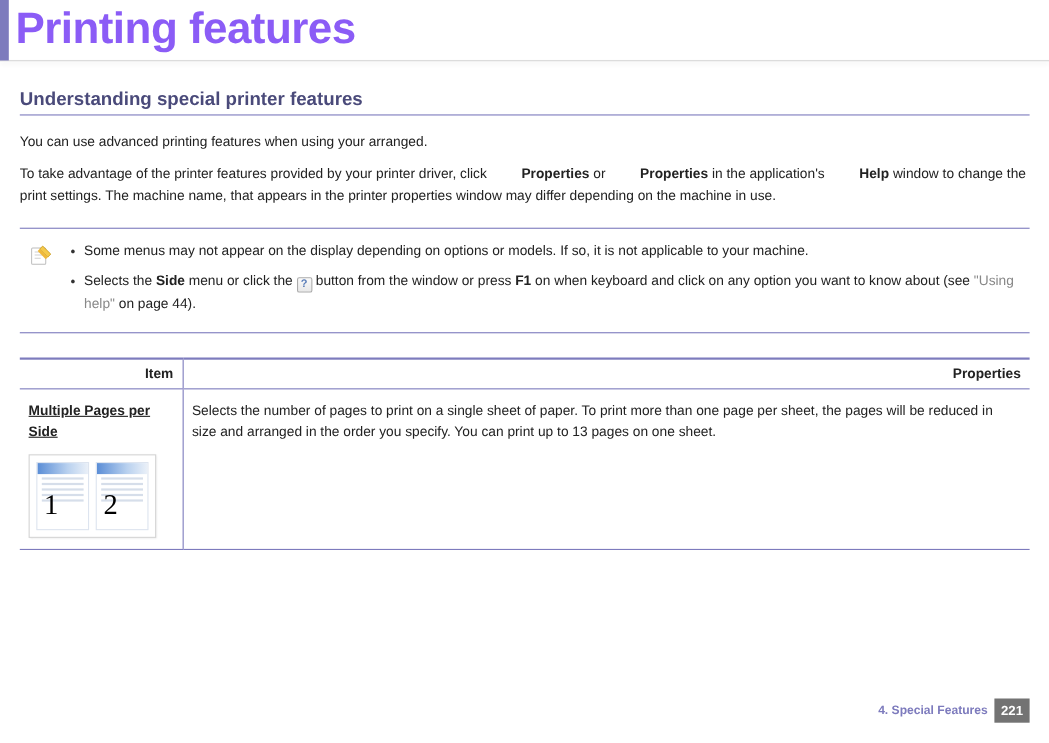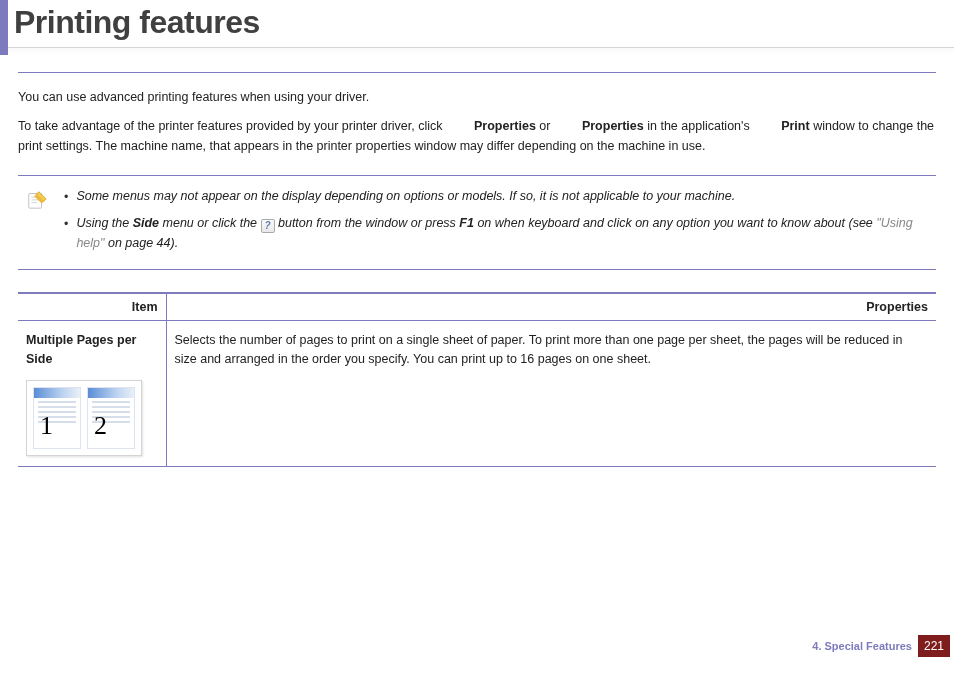--- a/index.html
+++ b/index.html
@@ -11,25 +11,25 @@
     color: #222;
     position: relative;
   }
   .left-bar {
     position: absolute;
     left: 0; top: 0;
     width: 8px; height: 55px;
     background: #7d7bbd;
   }
   .page-title {
-    font-size: 32px;
+    font-size: 40px;
     font-weight: 700;
     letter-spacing: -0.5px;
     padding: 4px 0 6px 14px;
-    color: #404040;
+    color: #8b5cf6;
   }
   .title-underline {
     height: 1px;
     background: linear-gradient(to bottom, #bbb, #eee);
     box-shadow: 0 2px 4px rgba(0,0,0,0.12);
     margin-bottom: 24px;
   }
   .content {
     padding: 0 18px;
   }
@@ -80,21 +80,21 @@
   .note-list .bullet-row {
     display: flex;
     gap: 8px;
     margin-bottom: 6px;
   }
   .note-list .bullet-dot {
     flex: 0 0 auto;
     color: #333;
     padding-top: 1px;
   }
-  .note-list .bullet-text { flex: 1; font-style: italic; }
+  .note-list .bullet-text { flex: 1; }
   .inline-help-icon {
     display: inline-block;
     width: 14px; height: 14px;
     vertical-align: -2px;
     border: 1px solid #aaa;
     border-radius: 2px;
     background: linear-gradient(#fafafa,#e8e8e8);
     position: relative;
     font-size: 10px;
     line-height: 12px;
@@ -123,20 +123,21 @@
   }
   table.feat td {
     border-bottom: 1px solid #7d7bbd;
     padding: 10px 8px;
     vertical-align: top;
     line-height: 1.55;
   }
   table.feat td.item-cell {
     width: 148px;
     font-weight: 700;
+    text-decoration: underline;
   }
   .thumb-wrap {
     margin-top: 10px;
     width: 116px;
     height: 76px;
     border: 1px solid #d4d4d4;
     background: #fff;
     box-shadow: 1px 1px 2px rgba(0,0,0,0.12);
     display: flex;
     gap: 6px;
@@ -162,55 +163,56 @@
   .mini-page .mnum {
     position: absolute;
     left: 6px; top: 18px;
     font-family: Georgia, "Times New Roman", serif;
     font-size: 26px;
     font-weight: 400;
     color: #000;
   }
   .footer {
     position: absolute;
-    right: 4px;
+    right: 18px;
     bottom: 18px;
     display: flex;
     align-items: stretch;
     gap: 6px;
     font-size: 11px;
   }
   .footer-chapter {
     color: #7d7bbd;
     font-weight: 700;
     align-self: center;
   }
   .footer-page {
-    background: #7f1d1d;
+    background: #737373;
     color: #fff;
-    font-weight: 400;
+    font-weight: 700;
     padding: 4px 6px;
     font-size: 12px;
   }
 </style>
 </head>
 <body>
 
 <div class="left-bar"></div>
 <h1 class="page-title">Printing features</h1>
 <div class="title-underline"></div>
 
 <div class="content">
 
+  <div class="section-title">Understanding special printer features</div>
   <div class="section-rule"></div>
 
-  <p class="body-text">You can use advanced printing features when using your driver.</p>
+  <p class="body-text">You can use advanced printing features when using your arranged.</p>
 
   <p class="body-text">
-    <span>To take advantage of the printer features provided by your printer driver, click </span><b>Properties</b><span> or </span><b>Properties</b><span> in the application's </span><b>Print</b><span> window to change the print settings. The machine name, that appears in the printer properties window may differ depending on the machine in use.</span>
+    <span>To take advantage of the printer features provided by your printer driver, click </span><b>Properties</b><span> or </span><b>Properties</b><span> in the application's </span><b>Help</b><span> window to change the print settings. The machine name, that appears in the printer properties window may differ depending on the machine in use.</span>
   </p>
 
   <div class="note-box">
     <div class="note-icon-wrap">
       <span class="note-icon">
         <svg viewBox="0 0 24 24">
           <rect x="3" y="6" width="14" height="16" rx="1" fill="#fff" stroke="#bdbdbd" stroke-width="1"></rect>
           <line x1="6" y1="10" x2="14" y2="10" stroke="#cfcfcf" stroke-width="1"></line>
           <line x1="6" y1="13" x2="14" y2="13" stroke="#cfcfcf" stroke-width="1"></line>
           <line x1="6" y1="16" x2="12" y2="16" stroke="#cfcfcf" stroke-width="1"></line>
@@ -220,21 +222,21 @@
       </span>
     </div>
     <div class="note-list">
       <div class="bullet-row">
         <span class="bullet-dot">•</span>
         <span class="bullet-text">Some menus may not appear on the display depending on options or models. If so, it is not applicable to your machine.</span>
       </div>
       <div class="bullet-row">
         <span class="bullet-dot">•</span>
         <span class="bullet-text">
-          <span>Using the </span><b>Side</b><span> menu or click the </span><span class="inline-help-icon">?</span><span> button from the window or press </span><b>F1</b><span> on when keyboard and click on any option you want to know about (see </span><span class="link-ref">"Using help"</span><span> on page 44).</span>
+          <span>Selects the </span><b>Side</b><span> menu or click the </span><span class="inline-help-icon">?</span><span> button from the window or press </span><b>F1</b><span> on when keyboard and click on any option you want to know about (see </span><span class="link-ref">"Using help"</span><span> on page 44).</span>
         </span>
       </div>
     </div>
   </div>
 
   <table class="feat">
     <thead>
       <tr>
         <th>Item</th>
         <th>Properties</th>
@@ -258,21 +260,21 @@
               <div class="mhdr"></div>
               <div class="mline"></div>
                 <div class="mline"></div>
                 <div class="mline"></div>
                 <div class="mline"></div>
                 <div class="mline"></div>
               <div class="mnum">2</div>
             </div>
           </div>
         </td>
-        <td>Selects the number of pages to print on a single sheet of paper. To print more than one page per sheet, the pages will be reduced in size and arranged in the order you specify. You can print up to 16 pages on one sheet.</td>
+        <td>Selects the number of pages to print on a single sheet of paper. To print more than one page per sheet, the pages will be reduced in size and arranged in the order you specify. You can print up to 13 pages on one sheet.</td>
       </tr>
     </tbody>
   </table>
 
 </div>
 
 <div class="footer">
   <span class="footer-chapter">4.  Special Features</span>
   <span class="footer-page">221</span>
 </div>

